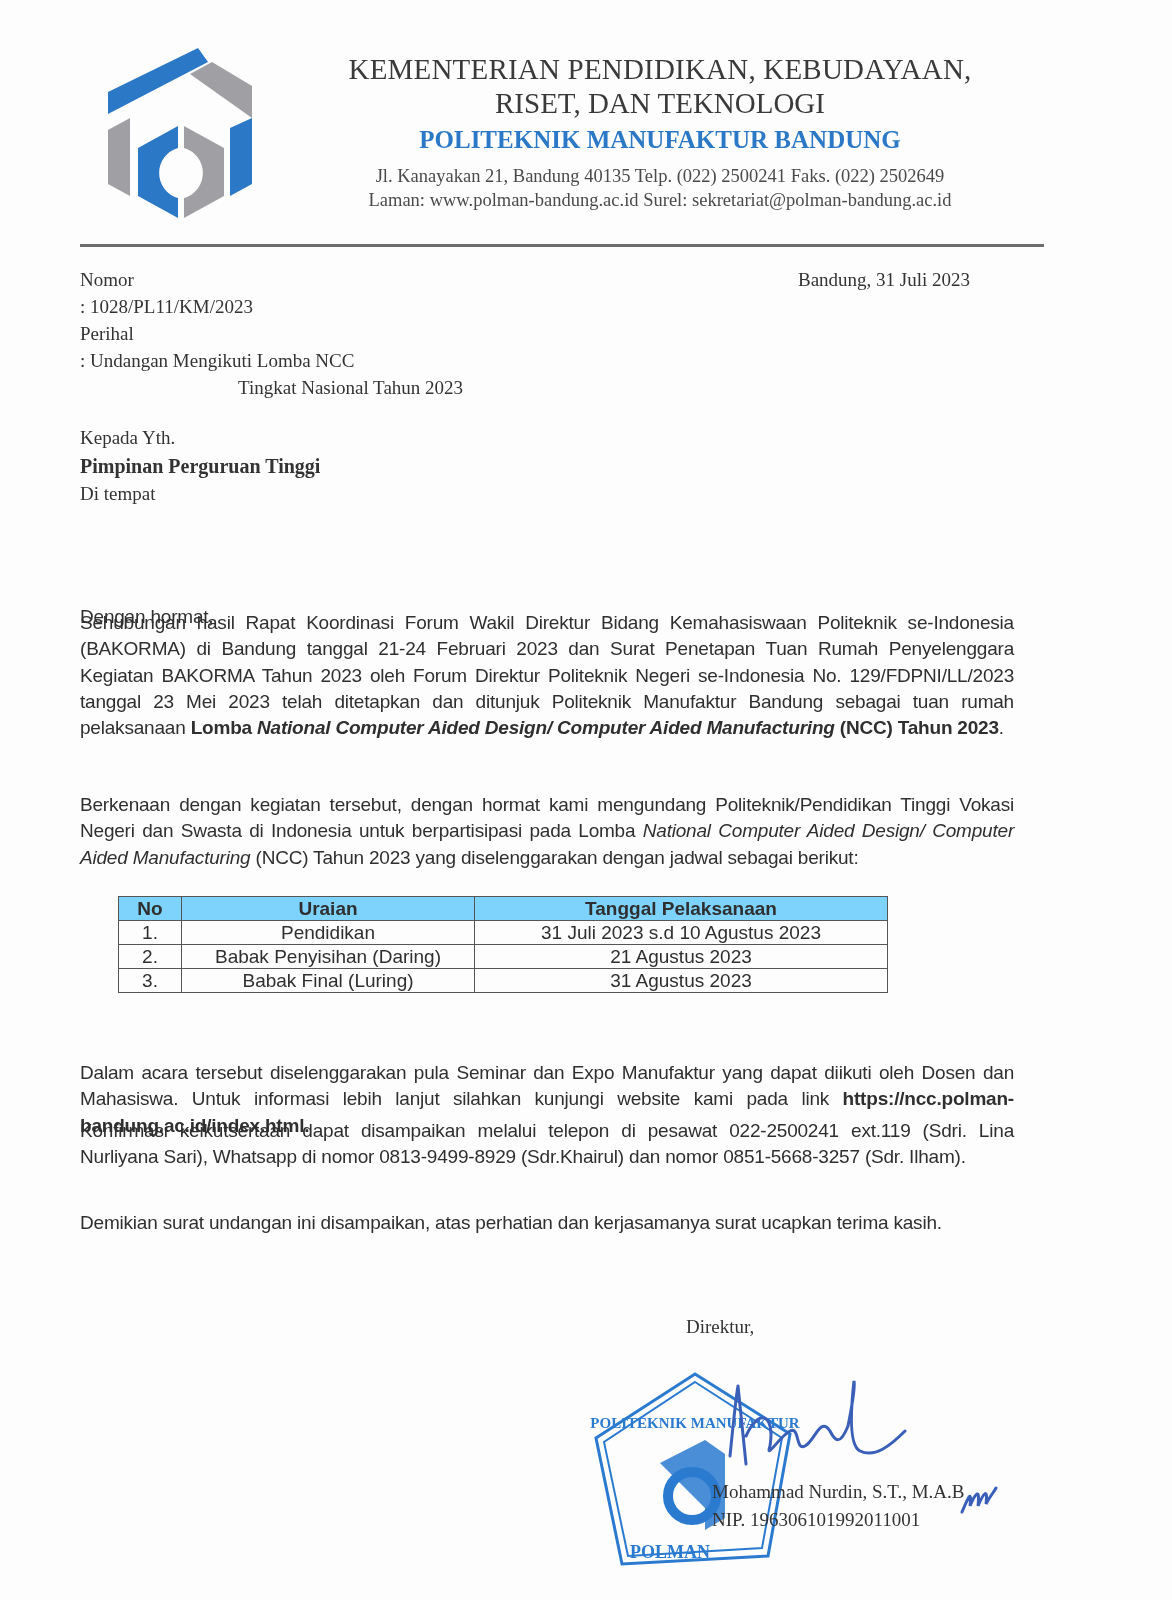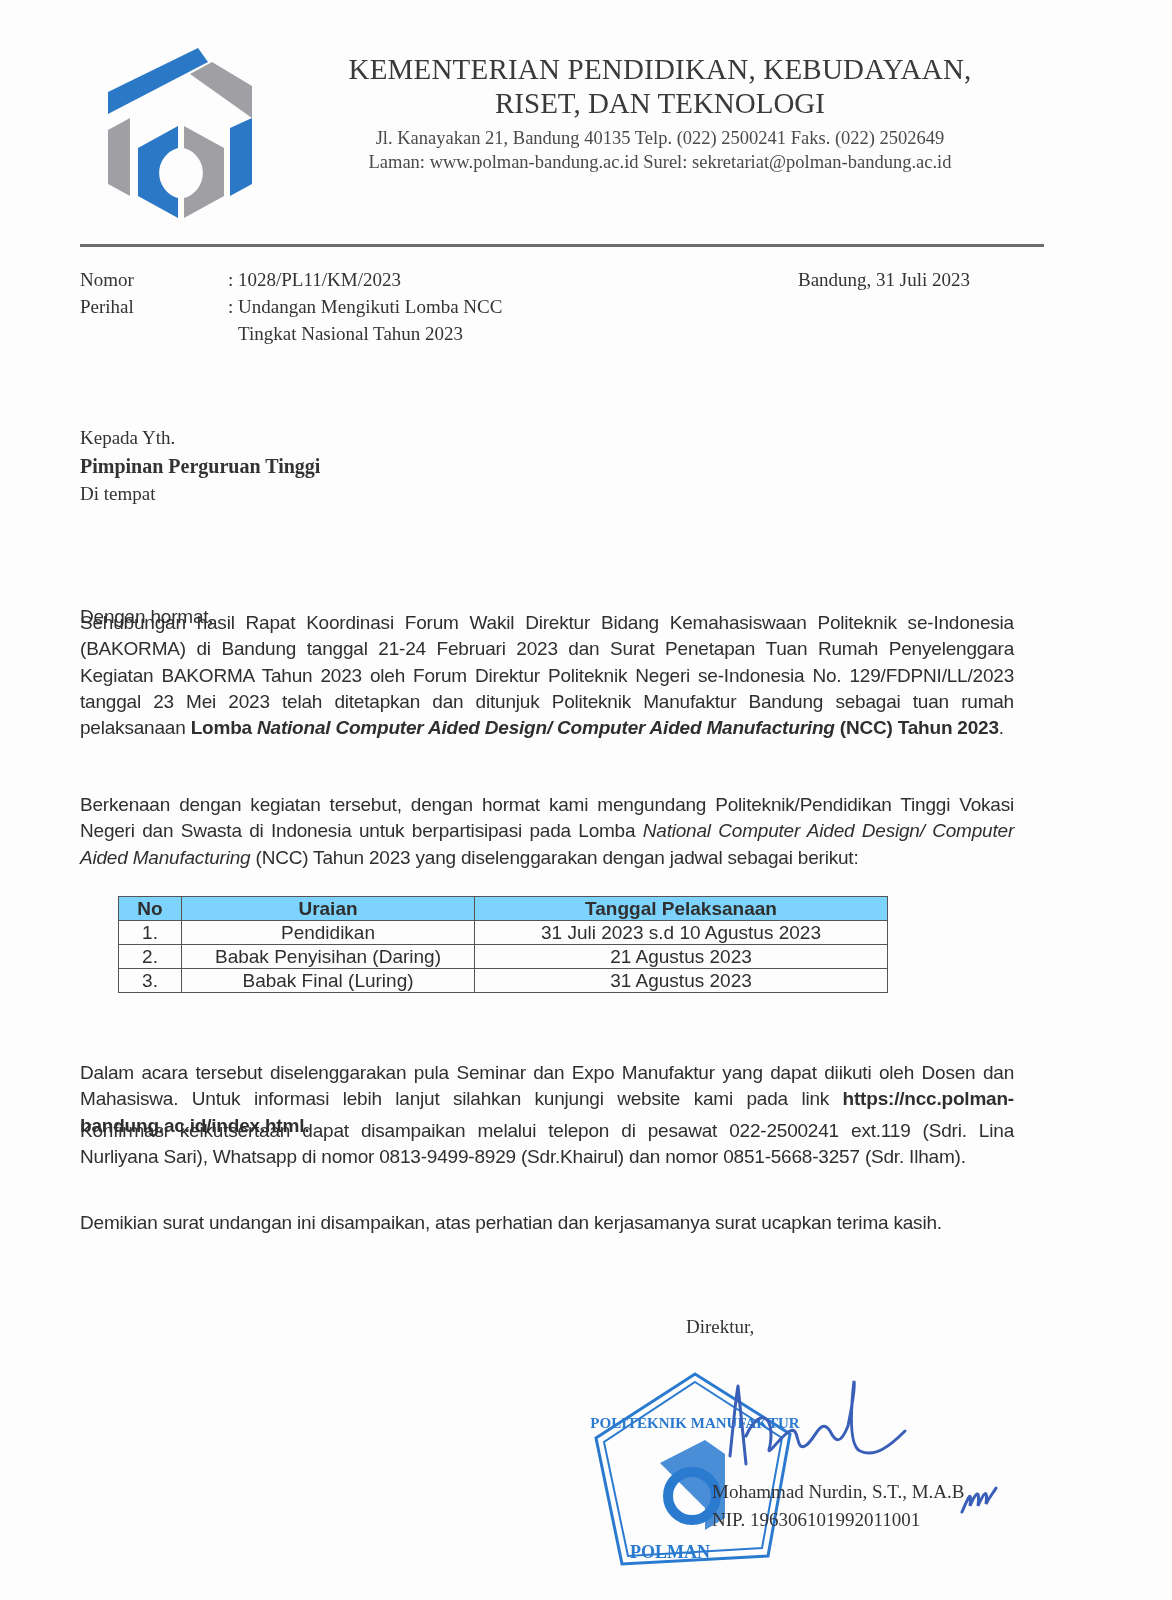--- a/index.html
+++ b/index.html
@@ -9,21 +9,21 @@
     
     .logo { position: absolute; left: 108px; top: 48px; width: 160px; height: 170px; }
     .kop { position: absolute; left: 300px; top: 52px; width: 720px; text-align: center; font-family: "Liberation Serif", serif; }
     .kop .l1 { font-size: 29px; color: #3a3a3a; line-height: 34px; letter-spacing: 0.2px; }
     .kop .l2 { font-size: 29px; color: #3a3a3a; line-height: 34px; }
     .kop .l3 { font-size: 25px; color: #2a78c6; font-weight: bold; line-height: 36px; margin-top: 2px; }
     .kop .l4, .kop .l5 { font-size: 18.5px; color: #4a4a4a; line-height: 24px; }
     .kop .l4 { margin-top: 6px; }
     .rule { position: absolute; left: 80px; top: 244px; width: 964px; height: 3px; background: #6d6d6d; }
     .meta { position: absolute; left: 80px; top: 266px; font-family: "Liberation Serif", serif; font-size: 19px; color: #333; line-height: 27px; }
-    .meta .row { display: flex; }
+    .meta .row { display: flex; flex-direction: column; }
     .meta .lbl { width: 148px; }
     .meta .val { width: 400px; }
     .meta .val2 { padding-left: 158px; }
     .date { position: absolute; left: 798px; top: 266px; font-family: "Liberation Serif", serif; font-size: 19px; color: #333; line-height: 27px; }
 
     .recipient { position: absolute; left: 80px; top: 424px; font-family: "Liberation Serif", serif; font-size: 19px; color: #333; line-height: 28px; }
     .recipient .bold { font-weight: bold; font-size: 20px; }
 
     .para { position: absolute; left: 80px; width: 934px; font-family: "Liberation Sans", sans-serif; font-size: 19px; color: #2f2f2f; line-height: 26.3px; text-align: justify; letter-spacing: -0.2px; }
     .p-greet { top: 604px; }
@@ -60,20 +60,21 @@
     <polygon points="82,26 104,14 144,38 144,70" fill="#a0a0a4"></polygon>
     <polygon points="0,82 22,70 22,148 0,136" fill="#a0a0a4"></polygon>
     <polygon points="122,80 144,70 144,136 122,148" fill="#2a78c6"></polygon>
     <path d="M30,100 L70,78 L70,100 A26,26 0 0 0 70,150 L70,170 L30,148 Z" fill="#2a78c6"></path>
     <path d="M76,78 L116,100 L116,148 L76,170 L76,150 A26,26 0 0 0 76,100 Z" fill="#a0a0a4"></path>
   </svg>
 
   <div class="kop">
     <div class="l1">KEMENTERIAN PENDIDIKAN, KEBUDAYAAN,</div>
     <div class="l2">RISET, DAN TEKNOLOGI</div>
+    <div class="l3">POLITEKNIK MANUFAKTUR BANDUNG</div>
     <div class="l4">Jl. Kanayakan 21, Bandung 40135 Telp. (022) 2500241  Faks. (022) 2502649</div>
     <div class="l5">Laman: www.polman-bandung.ac.id   Surel: sekretariat@polman-bandung.ac.id</div>
   </div>
   <div class="rule"></div>
 
   <div class="meta">
     <div class="row">
       <span class="lbl">Nomor</span>
       <span class="val">: 1028/PL11/KM/2023</span>
     </div>

